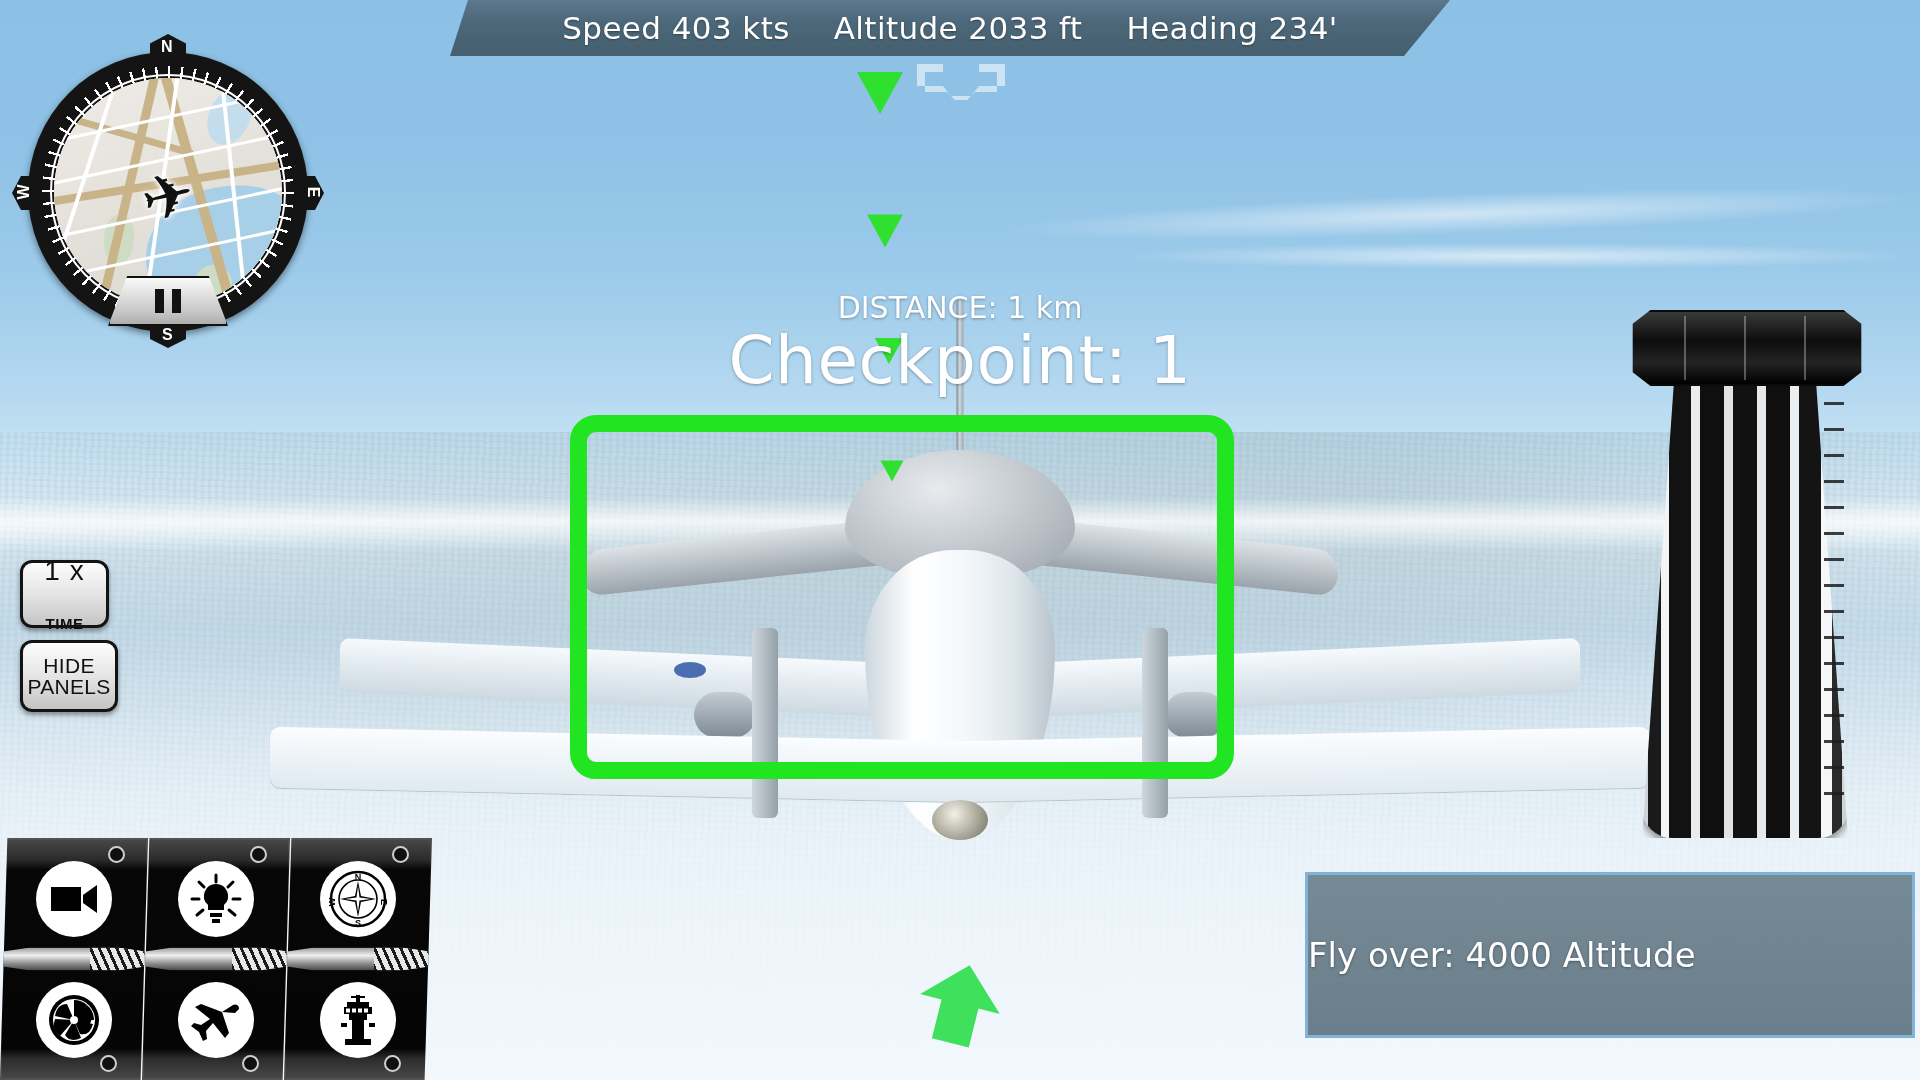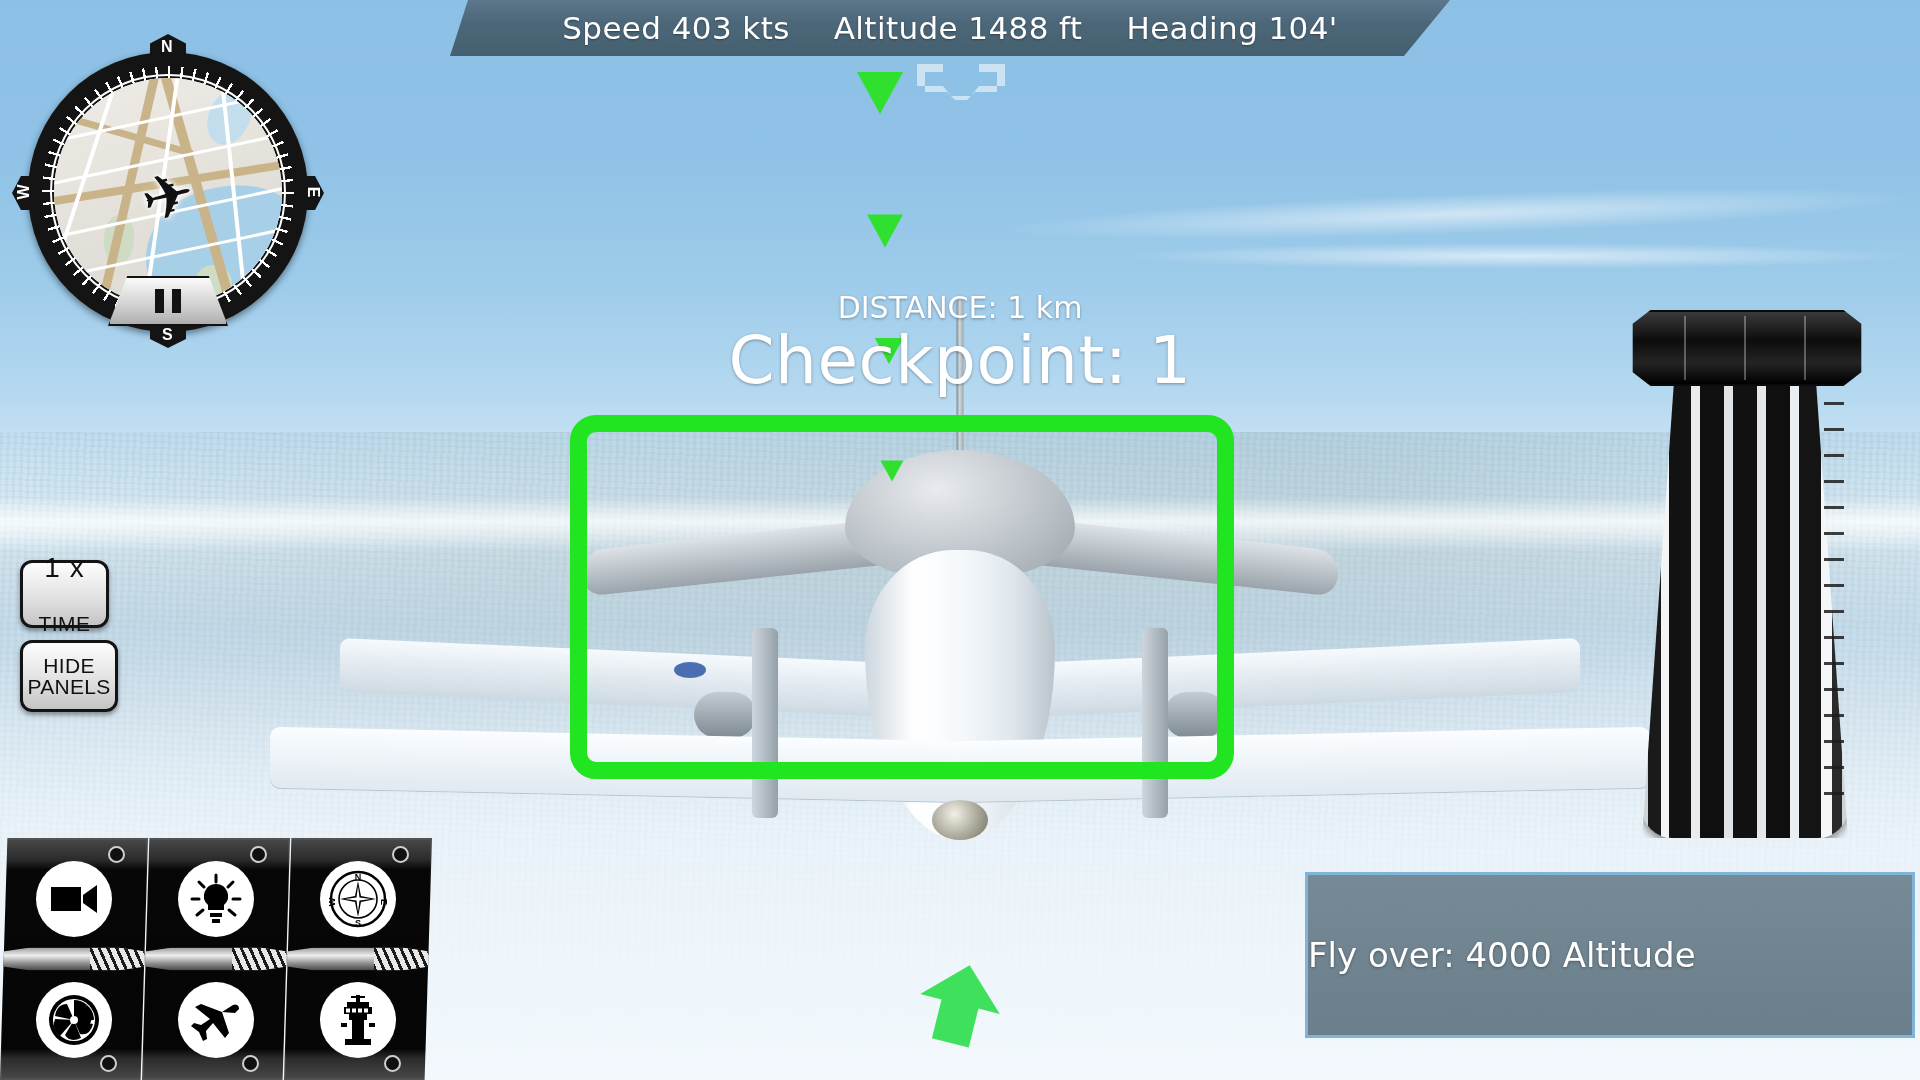--- a/index.html
+++ b/index.html
@@ -116,21 +116,21 @@
 
   
   .soft-btn{position:absolute;left:20px;
     background:linear-gradient(180deg,#fdfdfd,#e2e2e2 55%,#c4c4c4);
     border:3px solid #131313;border-radius:12px;
     box-shadow:0 3px 5px rgba(0,0,0,.4);
     display:flex;flex-direction:column;align-items:center;justify-content:center;
     color:#111;font-family:"Liberation Sans",sans-serif;line-height:1.02;}
   #btn-time{top:560px;width:83px;height:62px;gap:30px;}
   #btn-time .l1{font-size:28px;font-weight:400;letter-spacing:1px;}
-  #btn-time .l2{font-size:21px;font-weight:normal;letter-spacing:.5px;}
+  #btn-time .l2{font-size:15px;font-weight:bold;letter-spacing:.5px;}
   #btn-hide{top:640px;width:92px;height:66px;}
   #btn-hide .l1,#btn-hide .l2{font-size:21px;font-weight:normal;letter-spacing:.3px;}
 
   
   .obj{position:absolute;color:#fff;text-align:center;
     font-family:"DejaVu Sans",sans-serif;text-shadow:0 1px 3px rgba(0,0,0,.35);}
   #eta{left:0;right:0;top:244px;font-size:32px;}
   #dist{left:0;right:0;top:290px;font-size:30px;}
   #ckpt{left:0;right:0;top:322px;font-size:66px;letter-spacing:.5px;}
 
@@ -235,22 +235,22 @@
   <svg class="reticle" viewBox="0 0 96 42">
     <path d="M4 2 L30 2 L30 10 L12 10 L12 30 L34 30 L42 38 L54 38 L62 30 L84 30 L84 10 L66 10 L66 2 L92 2 L92 24 L66 24 L58 34 L38 34 L30 24 L4 24 Z" fill="#ffffff"></path>
   </svg>
 
   <svg class="up-arrow" viewBox="0 0 90 88">
     <path d="M45 4 L86 44 L64 44 L64 84 L26 84 L26 44 L4 44 Z" fill="#3fe05c"></path>
   </svg>
 
   <div class="hud-banner">
     <span>Speed 403 kts</span>
-    <span>Altitude 1488 ft</span>
-    <span>Heading 104'</span>
+    <span>Altitude 2033 ft</span>
+    <span>Heading 234'</span>
   </div>
 
   <div class="compass">
     <div class="compass-ring"></div>
     <div class="compass-ticks"></div>
 
     <div class="map">
       <div class="land"></div>
       <div class="water"></div>
       <div class="water2"></div>

